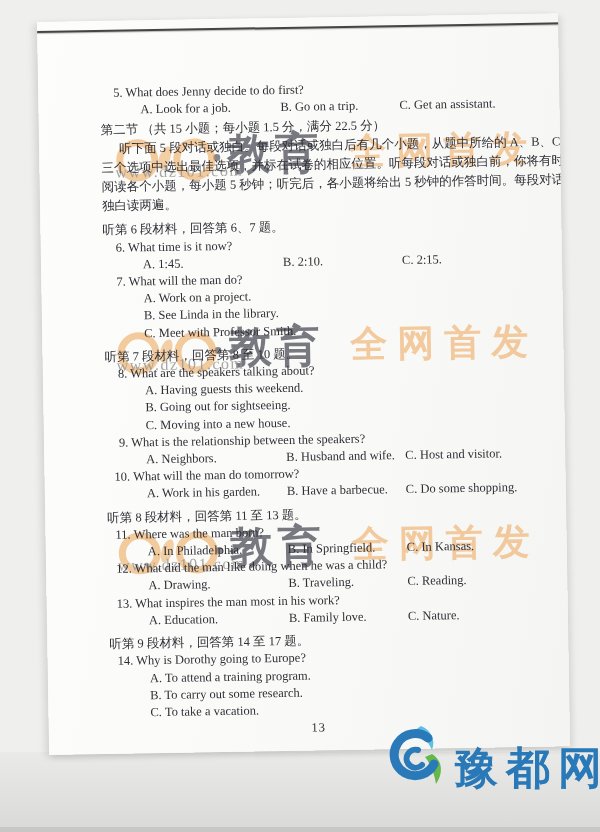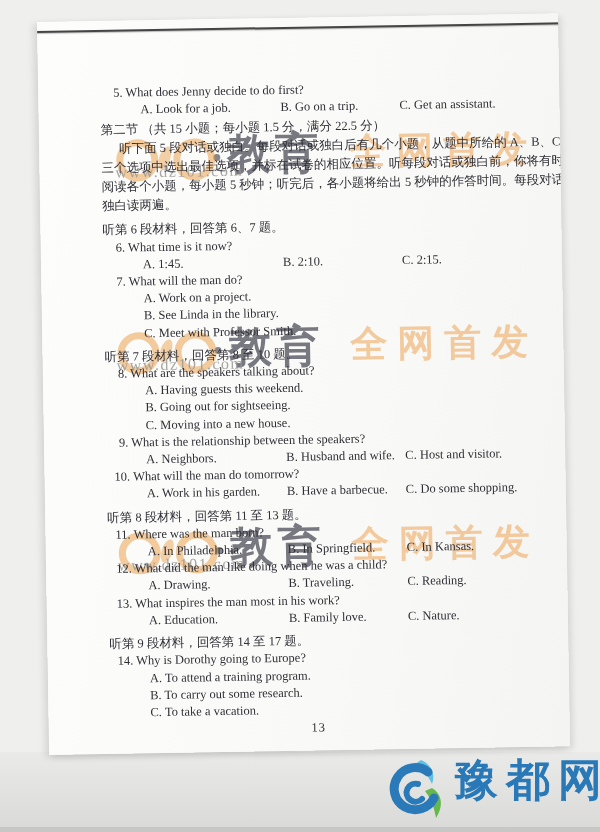--- a/index.html
+++ b/index.html
@@ -60,21 +60,21 @@
   .qn1{padding-left:13px;}
   .qn2{padding-left:8px;}
   .optrow{display:grid;grid-template-columns:140px 119px 1fr;padding-left:40px;}
   .opt{padding-left:40px;}
   .heading{margin-top:3px;}
   .para-line{line-height:19.2px;}
   .indent{padding-left:18px;}
   .mat{margin-top:6px;}
   .pageno{text-align:center;margin-top:1px;letter-spacing:1px;}
   
-  .site-logo{position:absolute;left:384px;top:756px;width:216px;height:72px;display:flex;align-items:flex-start;}
+  .site-logo{position:absolute;left:384px;top:720px;width:216px;height:72px;display:flex;align-items:flex-end;}
   .site-logo svg{flex:0 0 auto;}
   .site-name{
     font-family:"DejaVu Sans","Liberation Sans",sans-serif;font-weight:bold;
     font-size:44px;line-height:48px;color:#2979b8;letter-spacing:8px;margin-left:2px;white-space:nowrap;
   }
 </style>
 </head>
 <body>
 
 <div class="stage">

